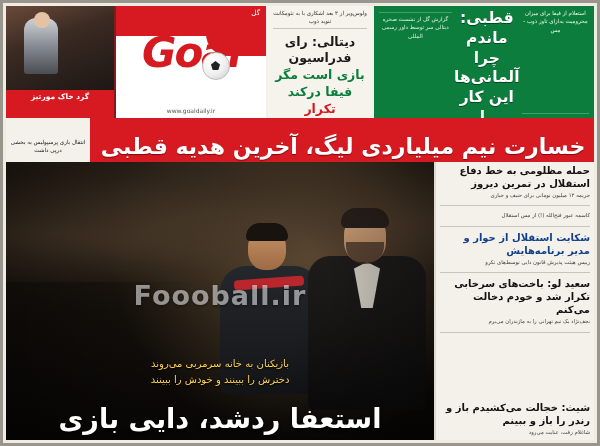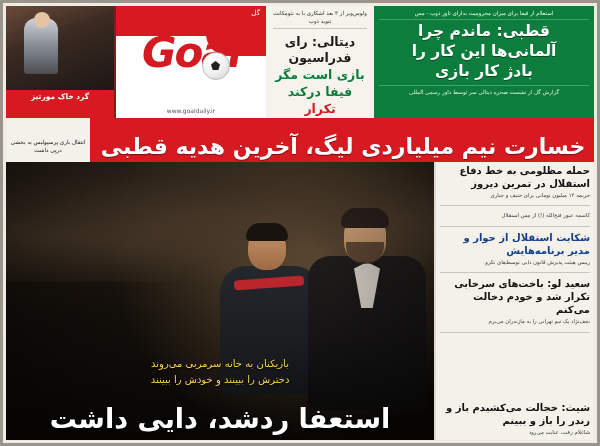--- a/index.html
+++ b/index.html
@@ -40,21 +40,21 @@
     background: #f3f1ea;
   }
   
   .mast-head-right {
     width: 222px;
     background: #0c7d3c;
     color: #fff;
     box-sizing: border-box;
     padding: 3px 5px 2px 5px;
     display: flex;
-    flex-direction: column;
+    flex-direction: row;
     justify-content: flex-start;
     border-left: 2px solid #f3f1ea;
   }
   .mast-kicker {
     font-size: 5.5px;
     line-height: 1.5;
     text-align: center;
     color: #e8ffe8;
     border-bottom: 1px solid #3ea369;
     padding-bottom: 2px;
@@ -571,23 +571,24 @@
         <div class="person-b">
           <div class="body"></div>
           <div class="shirt"></div>
           <div class="head"></div>
           <div class="beard"></div>
           <div class="hair"></div>
         </div>
 
         <div class="ph-vig"></div>
 
+        <div class="watermark">Foooball.ir</div>
 
         <div class="ph-caption">
           <div>بازیکنان به خانه سرمربی می‌روند</div>
           <div>دخترش را ببینند و خودش را ببینند</div>
         </div>
 
-        <div class="ph-headline">استعفا ردشد، دایی داشت</div>
+        <div class="ph-headline">استعفا ردشد، دایی بازی</div>
       </div>
     </div>
   </div>
 </div>
 
 </body></html>

